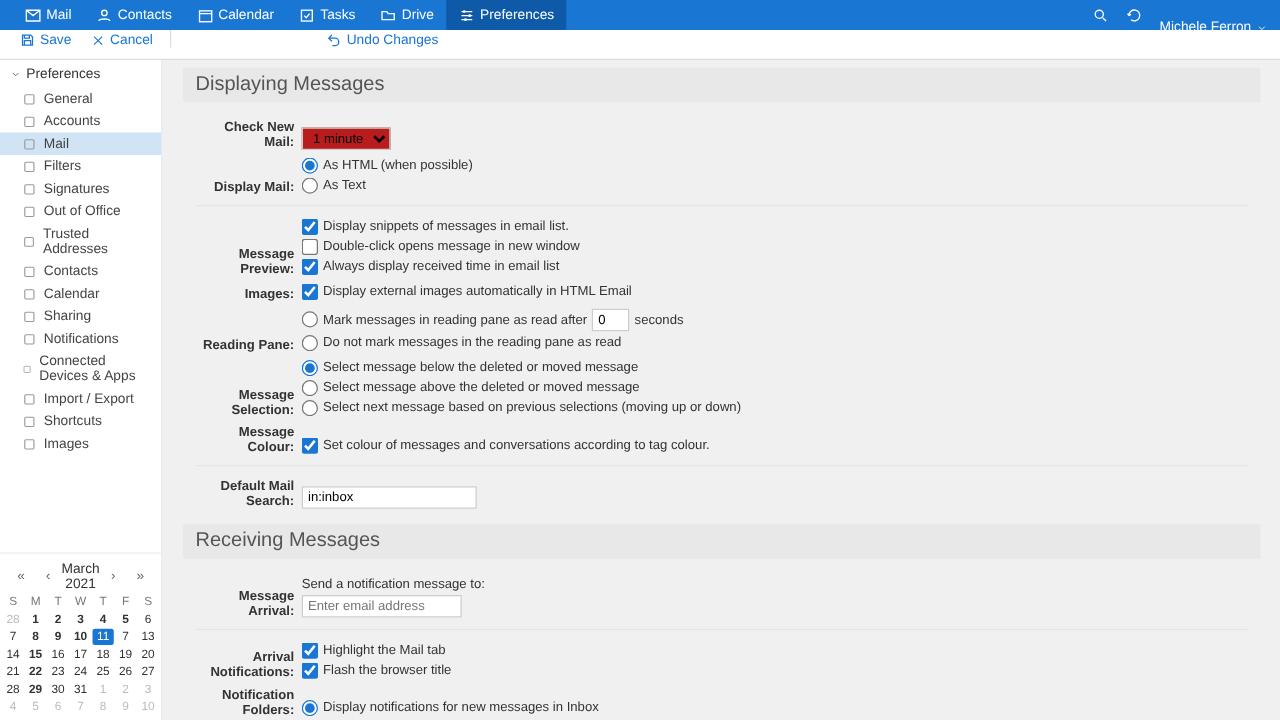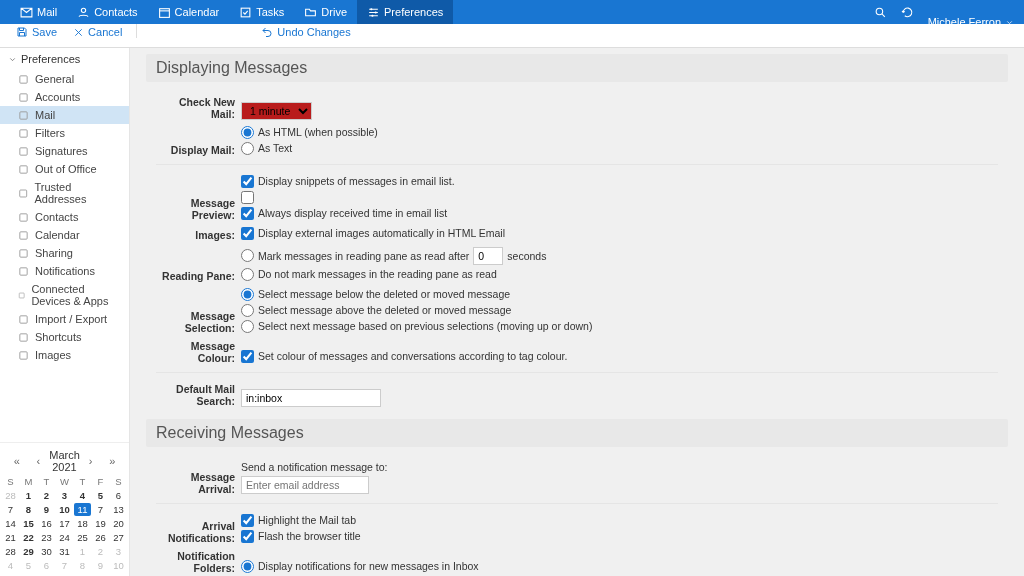--- a/index.html
+++ b/index.html
@@ -327,20 +327,21 @@
 
         <div class="row">
             <div class="lbl">Message Preview:</div>
           <div class="ctrl">
             <div class="opt">
                 <input type="checkbox" checked="" style="">
                 <span>Display snippets of messages in email list.</span>
               </div>
             <div class="opt">
                 <input type="checkbox" style="">
+                <span>Double-click opens message in new window</span>
               </div>
             <div class="opt">
                 <input type="checkbox" checked="" style="">
                 <span>Always display received time in email list</span>
               </div>
           </div>
           </div>
 
         <div class="row">
             <div class="lbl">Images:</div>

